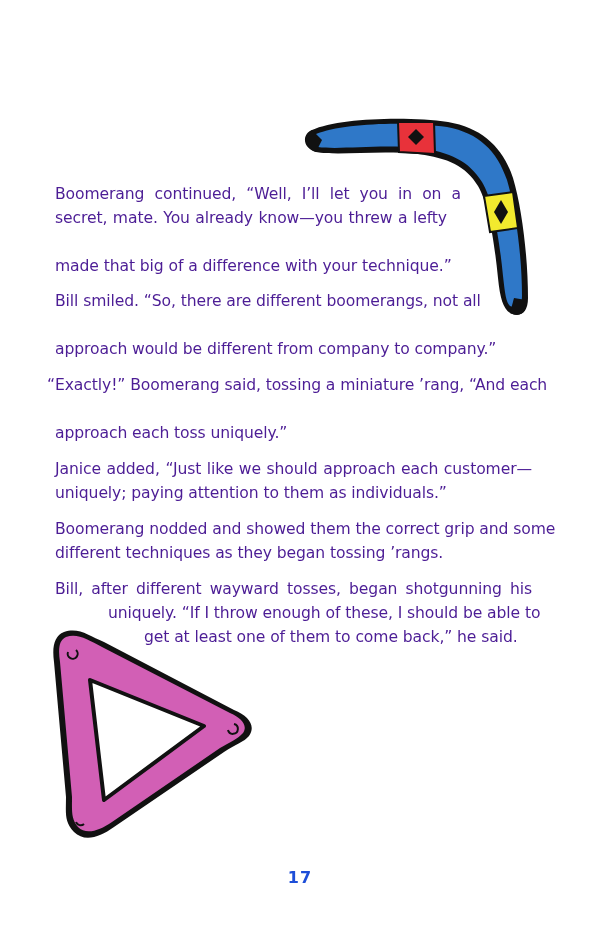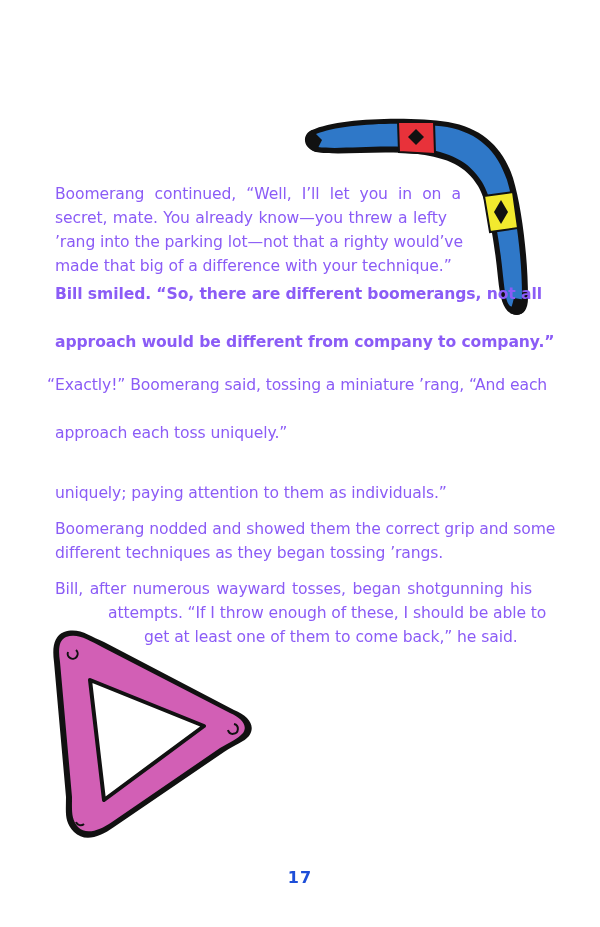--- a/index.html
+++ b/index.html
@@ -1,21 +1,21 @@
 <!DOCTYPE html>
 <html><head>
   <meta charset="utf-8">
   <style>
     html, body { margin: 0; padding: 0; background: #ffffff; }
     body { width: 600px; height: 927px; position: relative; overflow: hidden; }
     .page { position: absolute; left: 0; top: 0; width: 600px; height: 927px; background: #ffffff; }
     .text {
       position: absolute;
       font-family: "DejaVu Sans", "Liberation Sans", sans-serif;
-      color: #8b5cf6;
+      color: #4c1d95;
       font-size: 15.6px;
       letter-spacing: -0.1px;
       line-height: 24px;
       white-space: nowrap;
     }
     .line { position: absolute; left: 0; white-space: nowrap; }
     .justify { text-align: justify; text-align-last: justify; }
     .art { position: absolute; }
     .page-number {
       position: absolute;
@@ -55,43 +55,43 @@
     <path d="M22,15 C34,11 44,18 58,25 L186,91 C198,96 204,104 199,111 C194,117 186,120 176,126 L68,200 C55,209 42,213 34,205 C27,197 28,189 28,175 L16,40 C14,27 15,18 22,15 Z" fill="#d25fb5"></path>
     <path d="M46,58 L160,104 L60,178 Z" fill="#ffffff" stroke="#111" stroke-width="4" stroke-linejoin="round"></path>
     <path d="M24,30 a5,5 0 1 0 8,-2" fill="none" stroke="#111" stroke-width="2"></path>
     <path d="M190,102 a5,5 0 1 1 -6,6" fill="none" stroke="#111" stroke-width="2"></path>
     <path d="M32,200 a5,5 0 0 0 8,2" fill="none" stroke="#111" stroke-width="2"></path>
   </svg>
 
   <div class="text" style="left:55px; top:182px; width:408px; height:96px;">
     <div class="line justify" style="top:0; width:406px;">Boomerang continued, “Well, I’ll let you in on a</div>
     <div class="line justify" style="top:24px; width:392px;">secret, mate. You already know—you threw a lefty</div>
-    <div class="line justify" style="top:48px; width:408px;">’rang into the parking lot—not that a righty would’ve</div>
     <div class="line" style="top:72px;">made that big of a difference with your technique.”</div>
   </div>
 
-  <div class="text" style="left:55px; top:282px; width:420px; height:72px;font-weight:bold;">
+  <div class="text" style="left:55px; top:289px; width:420px; height:72px;">
     <div class="line justify" style="top:0; width:406px;">Bill smiled. “So, there are different boomerangs, not all</div>
     <div class="line" style="top:48px;">approach would be different from company to company.”</div>
   </div>
 
   <div class="text" style="left:47px; top:373px; width:486px; height:72px;">
     <div class="line justify" style="top:0; width:485px;">“Exactly!” Boomerang said, tossing a miniature ’rang, “And each</div>
     <div class="line" style="left:8px; top:48px;">approach each toss uniquely.”</div>
   </div>
 
   <div class="text" style="left:55px; top:457px; width:480px; height:48px;">
+    <div class="line justify" style="top:0; width:477px;">Janice added, “Just like we should approach each customer—</div>
     <div class="line" style="top:24px;text-align:center;">uniquely; paying attention to them as individuals.”</div>
   </div>
 
   <div class="text" style="left:55px; top:517px; width:480px; height:48px;">
     <div class="line justify" style="top:0; width:477px;">Boomerang nodded and showed them the correct grip and some</div>
     <div class="line" style="top:24px;text-align:center;">different techniques as they began tossing ’rangs.</div>
   </div>
 
   <div class="text" style="left:55px; top:577px; width:480px; height:72px;">
-    <div class="line justify" style="top:0; width:477px;">Bill, after numerous wayward tosses, began shotgunning his</div>
-    <div class="line justify" style="left:53px; top:24px; width:424px;">attempts. “If I throw enough of these, I should be able to</div>
+    <div class="line justify" style="top:0; width:477px;">Bill, after different wayward tosses, began shotgunning his</div>
+    <div class="line justify" style="left:53px; top:24px; width:424px;">uniquely. “If I throw enough of these, I should be able to</div>
     <div class="line" style="left:89px; top:48px;">get at least one of them to come back,” he said.</div>
   </div>
 
   <div class="page-number">17</div>
 </div>
 
 </body></html>

